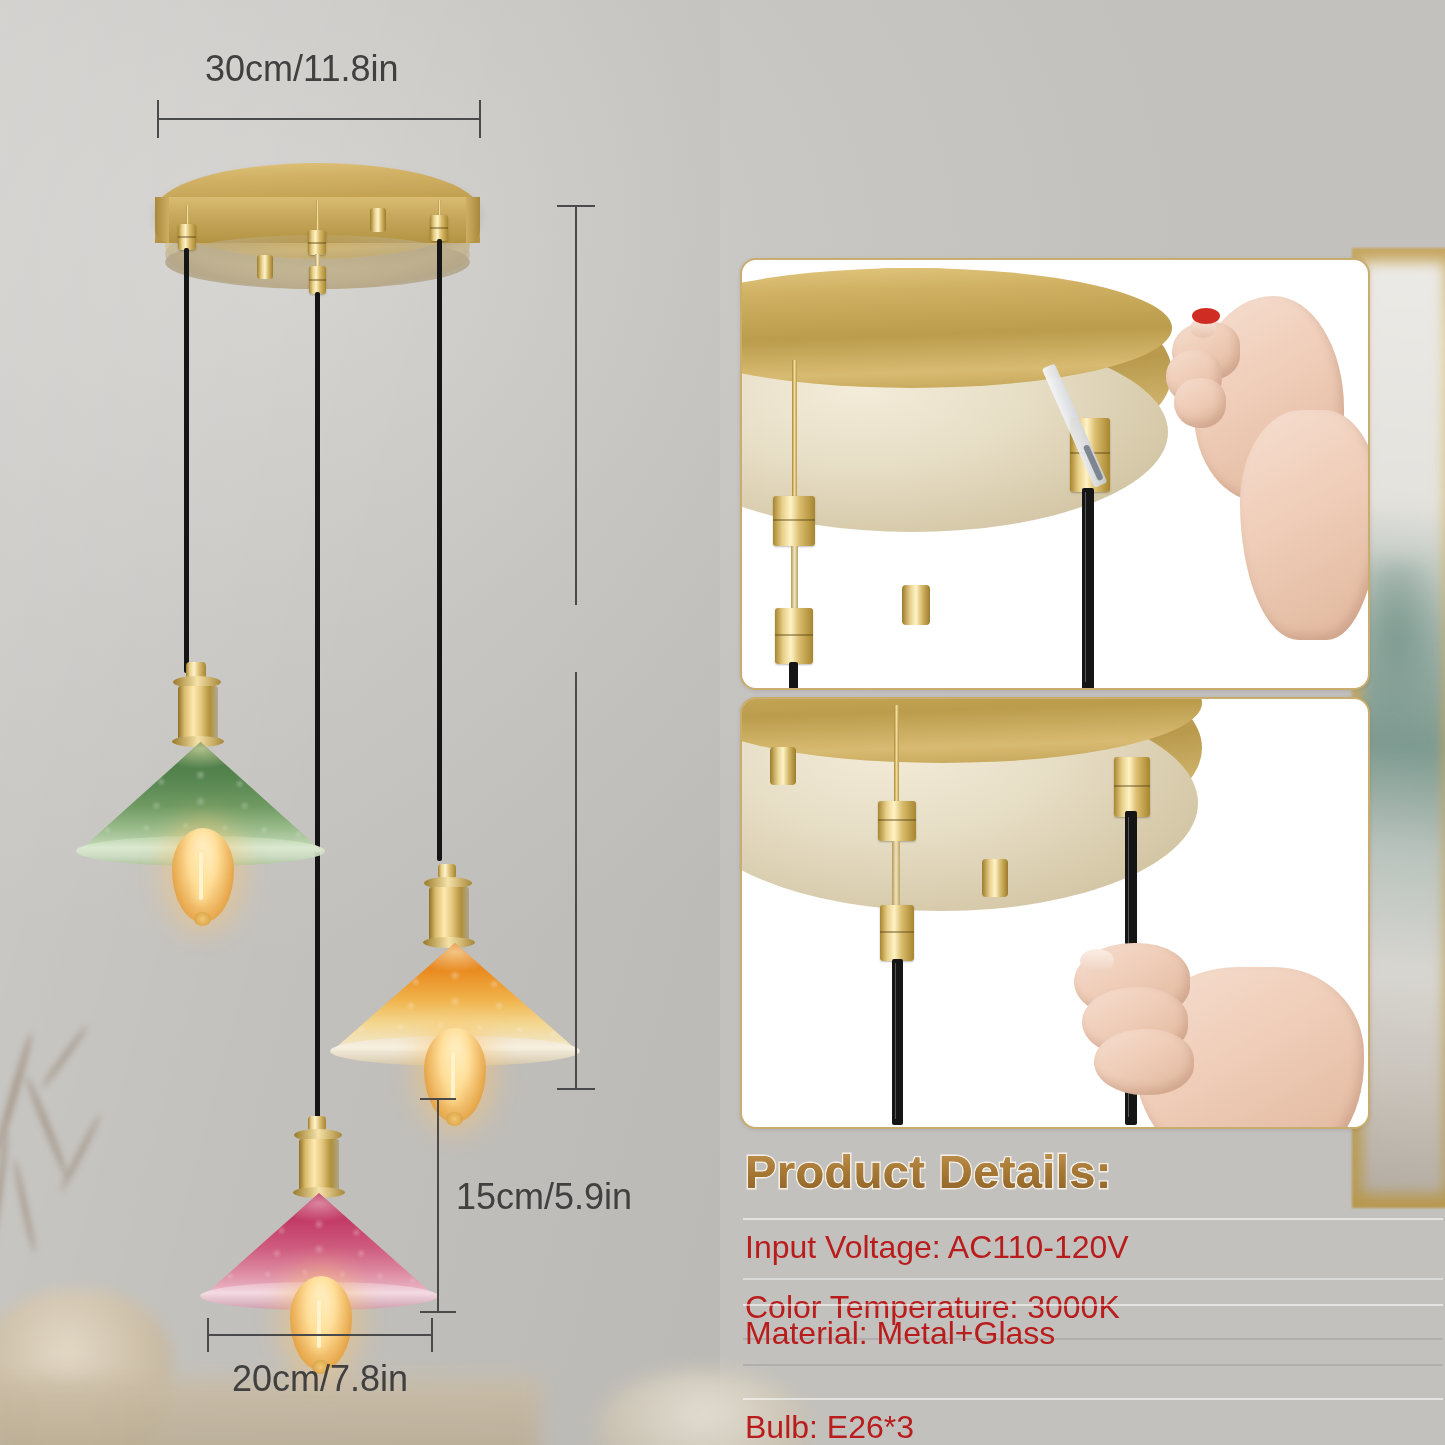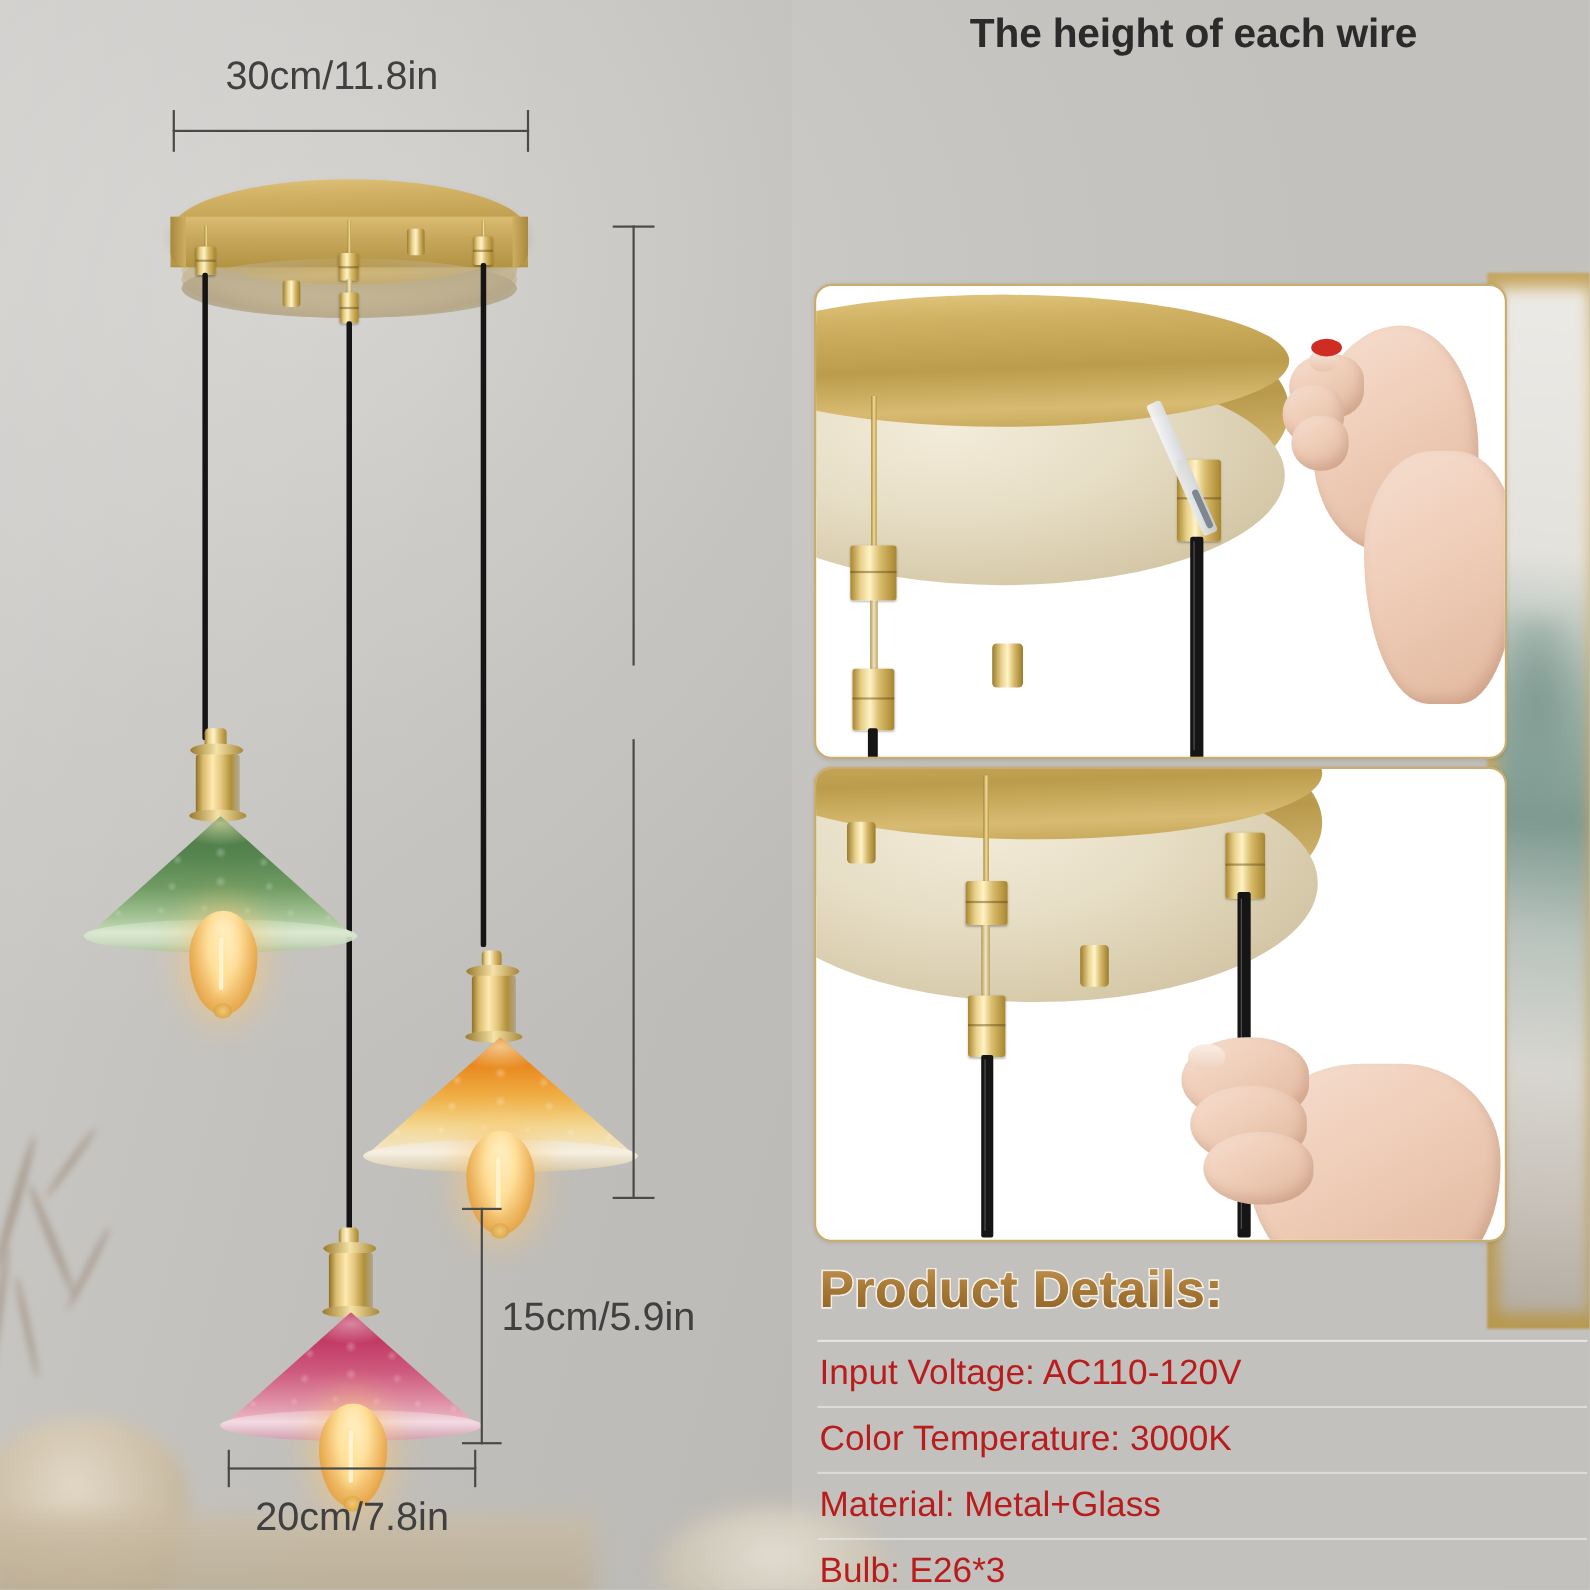--- a/index.html
+++ b/index.html
@@ -217,21 +217,20 @@
     <div class="branch" style="left:-6px;top:1130px;width:6px;height:150px;transform:rotate(8deg);"></div>
     <div class="branch" style="left:62px;top:1018px;width:5px;height:78px;transform:rotate(36deg);"></div>
     <div class="branch" style="left:22px;top:1158px;width:5px;height:96px;transform:rotate(-12deg);"></div>
     <div class="branch" style="left:78px;top:1110px;width:5px;height:86px;transform:rotate(27deg);"></div>
   </div>
   <div class="vase"></div>
   <div class="table-blur"></div>
   <div class="cup-blur"></div>
 
   <div class="head-block">
-    <div class="head-line">The height of each wire</div>
   </div>
 
   <div class="panel" id="panel-top">
 
     <div class="disc-rim" style="left:-90px;top:8px;width:520px;height:210px;"></div>
     <div class="disc-face" style="left:-86px;top:72px;width:512px;height:200px;
         background:radial-gradient(ellipse at 40% 28%, #f3ecd9 0%, #e7dec6 38%, #d6c9a9 74%, #c6b894 100%);"></div>
     <div style="position:absolute;left:-90px;top:8px;width:520px;height:120px;border-radius:50%;
         background:linear-gradient(178deg,#e2c87f 0%,#d0b163 22%,#bb9c4c 55%,#d8bb72 82%,#c2a355 100%);"></div>
 
@@ -456,16 +455,16 @@
   <div class="dim-line-h" style="left:207px;top:1334px;width:226px;"></div>
   <div class="tick-v" style="left:207px;top:1318px;height:34px;"></div>
   <div class="tick-v" style="left:431px;top:1318px;height:34px;"></div>
   <div class="dim-label" style="left:232px;top:1358px;">20cm/7.8in</div>
 
   <div class="pd-title">Product Details:</div>
   <div class="pd-title-fill">Product Details:</div>
 
   <div class="pd-row" style="top:1218px;">Input Voltage: AC110-120V</div>
   <div class="pd-row" style="top:1278px;">Color Temperature: 3000K</div>
-  <div class="pd-row" style="top:1338px;">Material: Metal+Glass</div>
+  <div class="pd-row" style="top:1304px;">Material: Metal+Glass</div>
   <div class="pd-row" style="top:1398px;">Bulb: E26*3</div>
 
 </div>
 
 </body></html>

